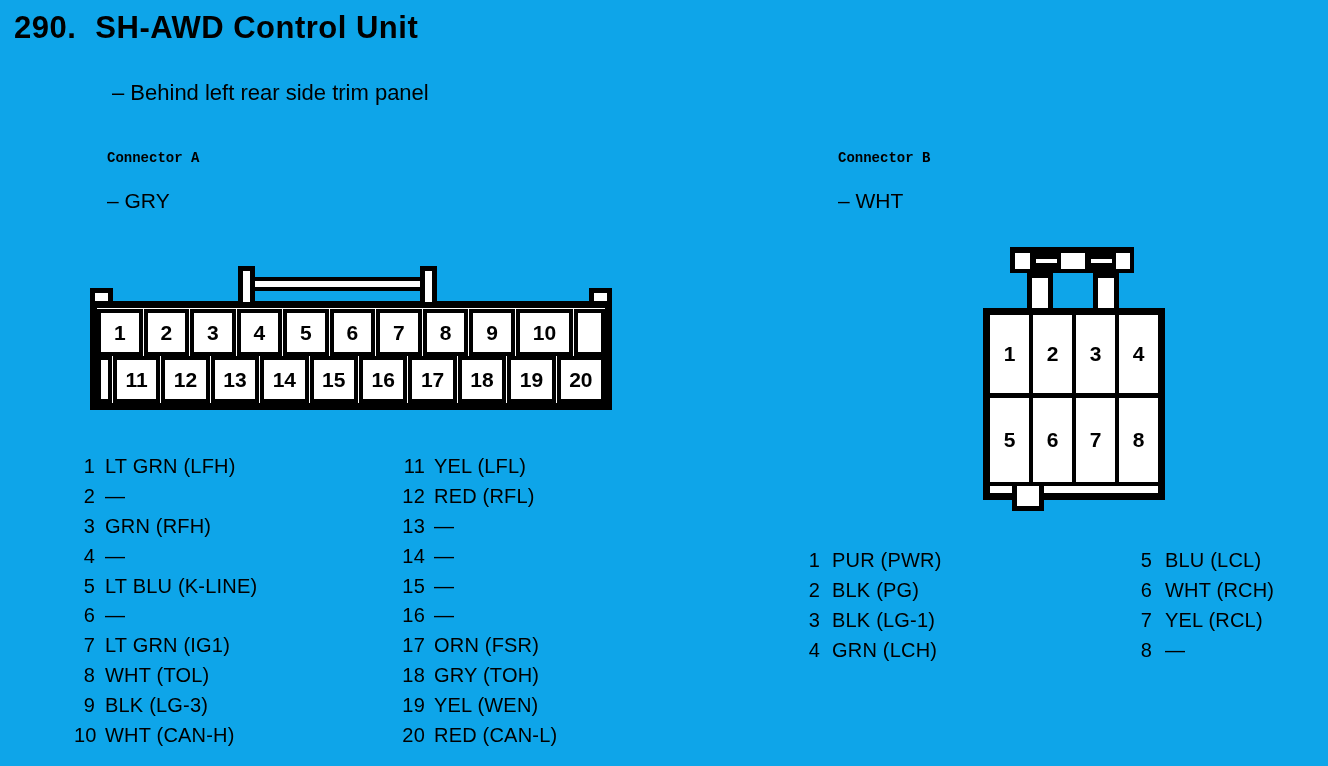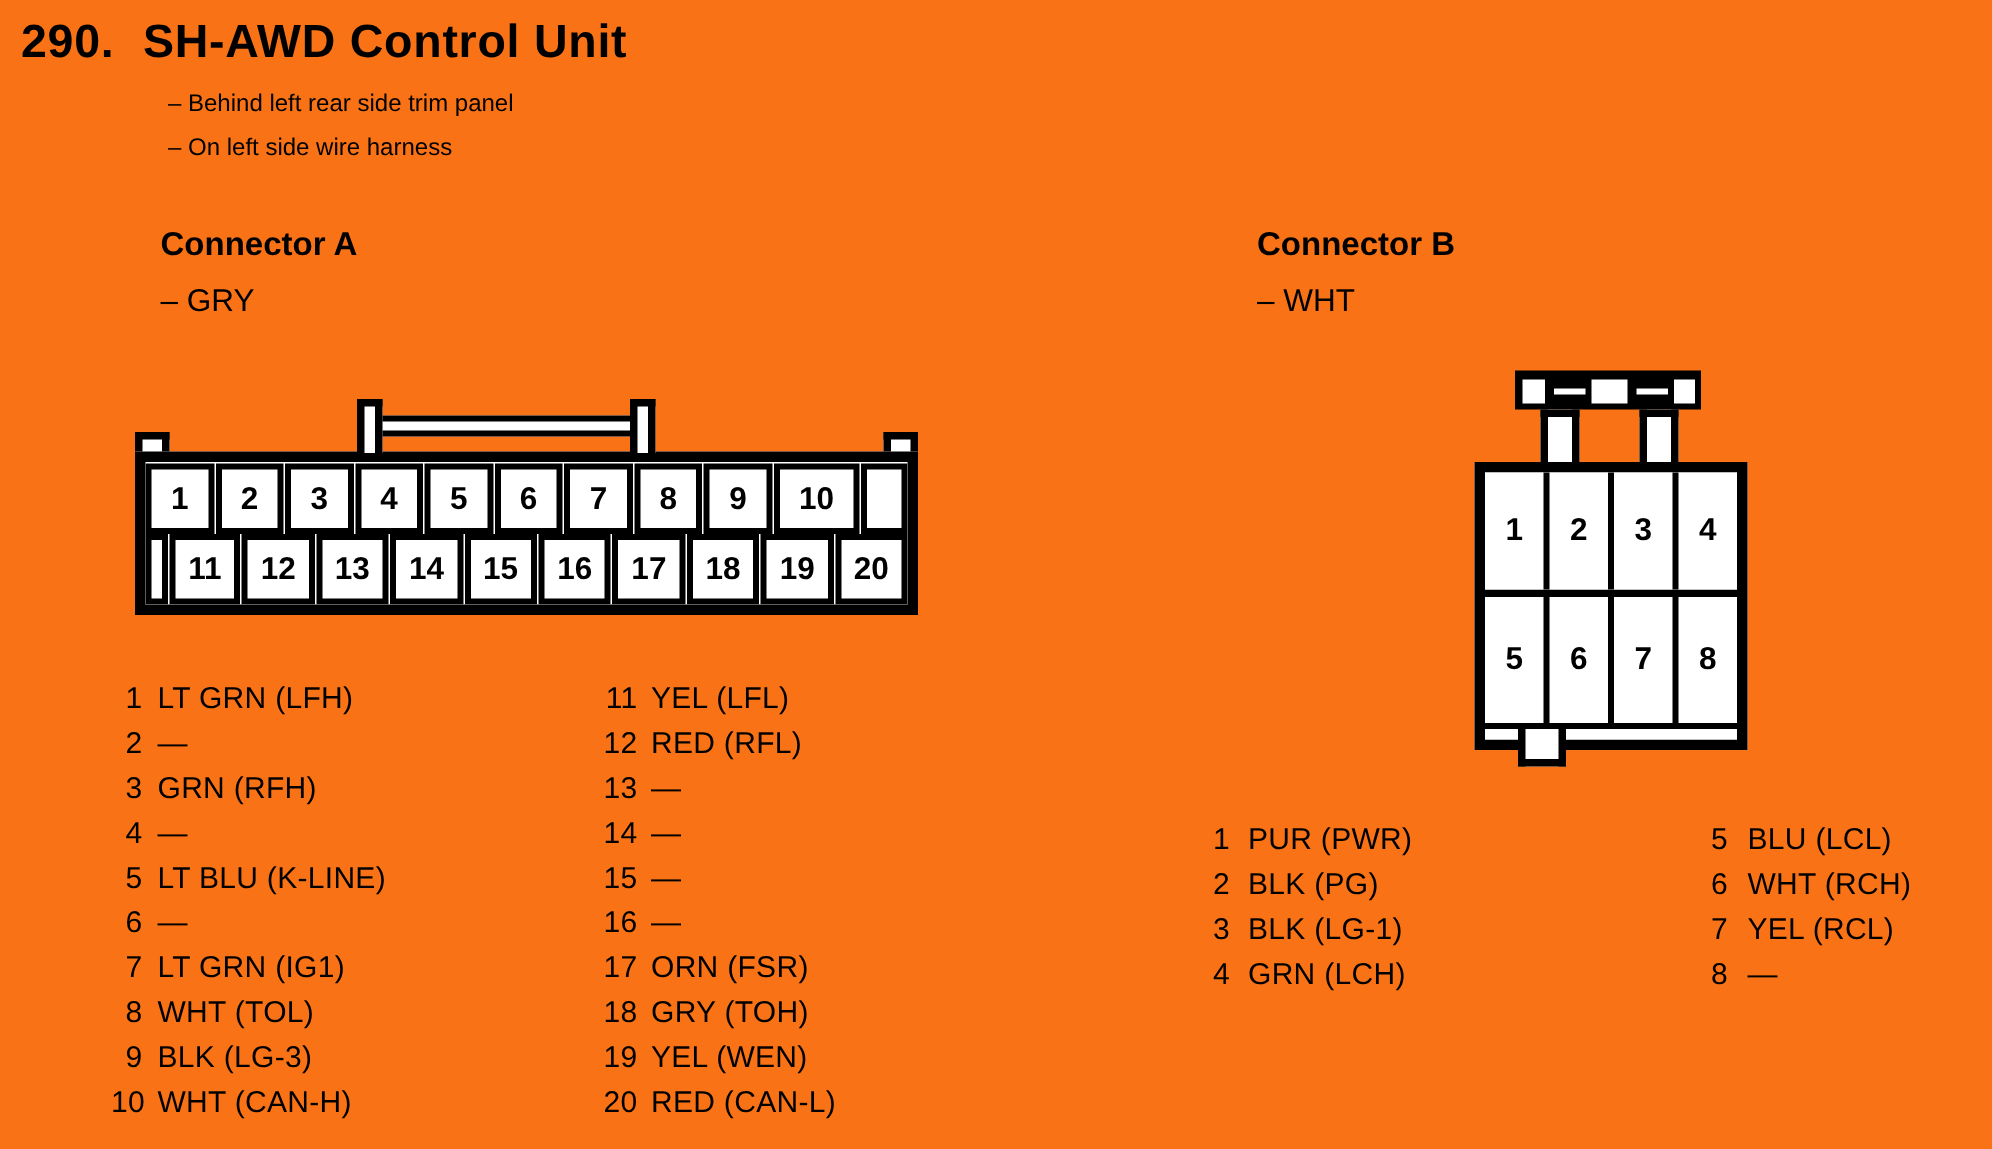--- a/index.html
+++ b/index.html
@@ -1,28 +1,28 @@
 <!DOCTYPE html>
 <html><head>
 <meta charset="utf-8">
 <style>
   * { box-sizing: border-box; margin: 0; padding: 0; }
   html, body { background: #ffffff; }
   .page {
     position: relative; width: 1328px; height: 766px;
-    background: #f97316; color: #000;
+    background: #0ea5e9; color: #000;
     font-family: "Liberation Sans", "DejaVu Sans", sans-serif;
     overflow: hidden;
   }
   
   .title { position: absolute; left: 14px; top: 10px; font-size: 31px; font-weight: bold; letter-spacing: 0.5px; white-space: nowrap; }
   .title .t-num { display: inline-block; }
   .title .t-text { display: inline-block; margin-left: 19px; }
-  .notes { position: absolute; left: 112px; top: 55px; font-size: 16px; line-height: 29px; }
-  .conn-heading { position: absolute; font-size: 22px; font-weight: bold; white-space: nowrap; }
+  .notes { position: absolute; left: 112px; top: 78px; font-size: 22px; line-height: 29px; }
+  .conn-heading { position: absolute; font-size: 14px; font-weight: bold; white-space: nowrap; font-family: Liberation Mono, monospace; }
   .conn-color { position: absolute; font-size: 21px; white-space: nowrap; }
   .headA { left: 107px; top: 150px; } .colA { left: 107px; top: 189px; }
   .headB { left: 838px; top: 150px; } .colB { left: 838px; top: 189px; }
 
   
   .connA { position: absolute; left: 90px; top: 266px; width: 522px; height: 146px; }
   .a-post { position: absolute; top: 0; width: 17px; height: 36px; border: 5px solid #000; border-bottom: none; background: #fff; z-index: 3; }
   .a-post-left { left: 148px; } .a-post-right { left: 330px; }
   .a-bar { position: absolute; left: 153px; top: 11px; width: 192px; height: 14px; border: 4px solid #000; background: #fff; z-index: 2; }
   .a-ear { position: absolute; top: 22px; width: 23px; height: 14px; border: 5px solid #000; border-bottom: none; background: #fff; z-index: 1; }
@@ -67,21 +67,20 @@
 <body>
 
 <div class="page">
 
   <div class="title">
     <span class="t-num">290.</span><span class="t-text">SH-AWD Control Unit</span>
   </div>
 
   <div class="notes">
     <div>– Behind left rear side trim panel</div>
-    <div>– On left side wire harness</div>
   </div>
 
   <div class="conn-heading headA">Connector A</div>
   <div class="conn-color colA">– GRY</div>
 
   <div class="conn-heading headB">Connector B</div>
   <div class="conn-color colB">– WHT</div>
 
   <div class="connA">
     <div class="a-bar"></div>

